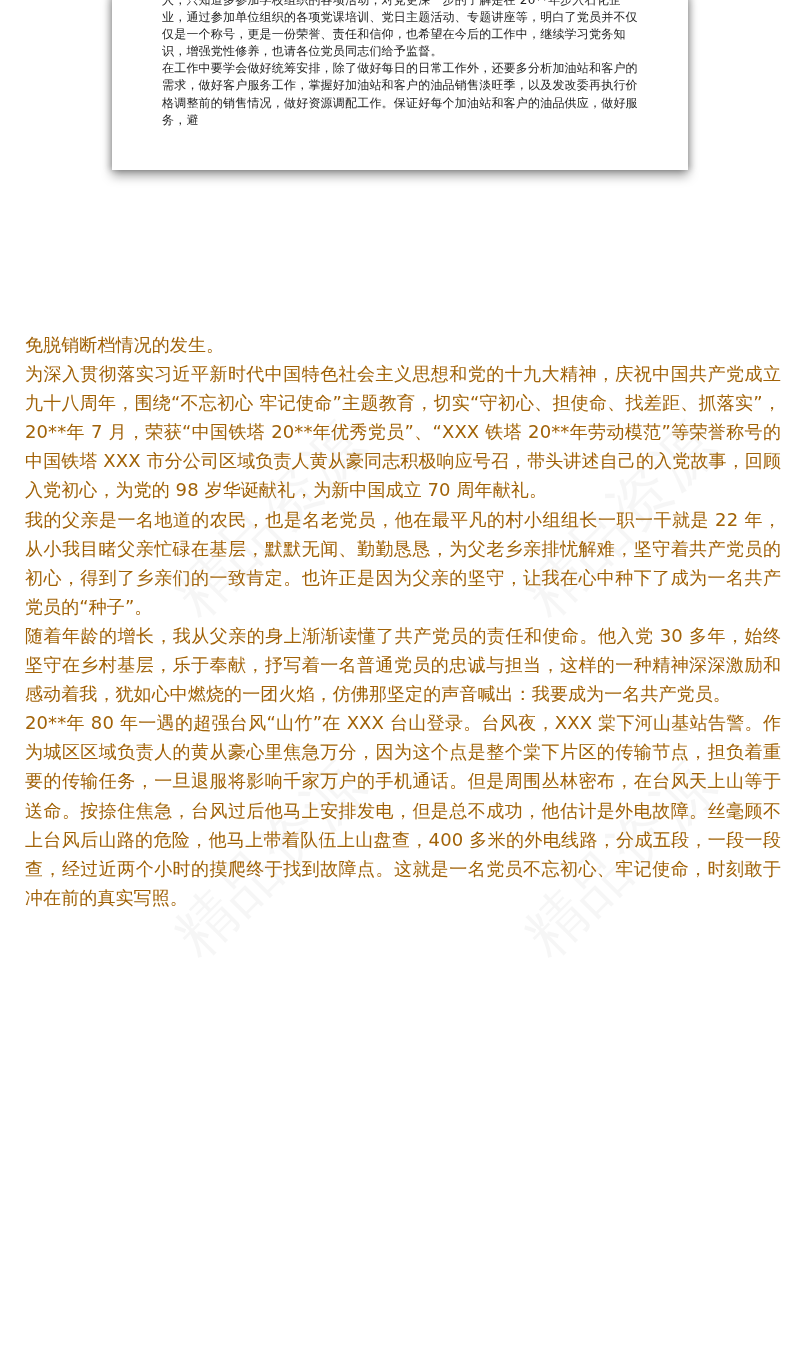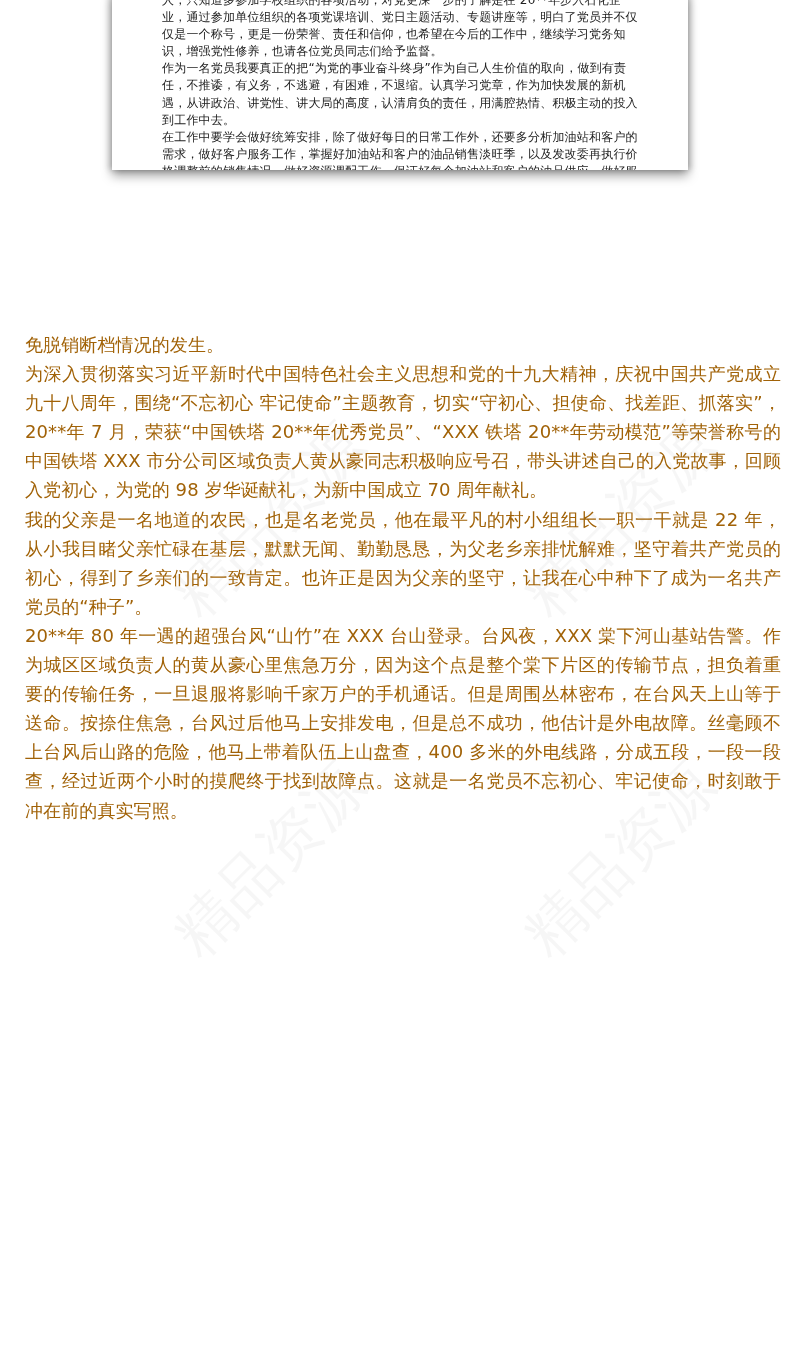--- a/index.html
+++ b/index.html
@@ -53,28 +53,28 @@
       pointer-events: none;
       font-family: "DejaVu Sans", sans-serif;
     }
   </style>
 </head>
 <body>
 
 <div class="preview-card">
   <div class="preview-text">
     <p>人，只知道多参加学校组织的各项活动，对党更深一步的了解是在 20**年步入石化企业，通过参加单位组织的各项党课培训、党日主题活动、专题讲座等，明白了党员并不仅仅是一个称号，更是一份荣誉、责任和信仰，也希望在今后的工作中，继续学习党务知识，增强党性修养，也请各位党员同志们给予监督。</p>
-    <p>作为一名党员我要真正的把“为党的事业奋斗终身”作为自己人生价值的取向，做到有责任，不推诿，有义务，不逃避，有困难，不退缩。认真学习党章，作为加快发展的新机遇，从讲政治、讲党性、讲大局的高度，认清肩负的责任，用满腔热情、积极主动的投入到工作中去。</p>
     <p>在工作中要学会做好统筹安排，除了做好每日的日常工作外，还要多分析加油站和客户的需求，做好客户服务工作，掌握好加油站和客户的油品销售淡旺季，以及发改委再执行价格调整前的销售情况，做好资源调配工作。保证好每个加油站和客户的油品供应，做好服务，避</p>
   </div>
 </div>
 
 <div class="watermark" style="left:150px; top:480px;">精品资源</div>
 <div class="watermark" style="left:500px; top:480px;">精品资源</div>
 <div class="watermark" style="left:150px; top:820px;">精品资源</div>
 <div class="watermark" style="left:500px; top:820px;">精品资源</div>
 
 <div class="body-text">
   <p>免脱销断档情况的发生。</p>
   <p>为深入贯彻落实习近平新时代中国特色社会主义思想和党的十九大精神，庆祝中国共产党成立九十八周年，围绕“不忘初心 牢记使命”主题教育，切实“守初心、担使命、找差距、抓落实”，20**年 7 月，荣获“中国铁塔 20**年优秀党员”、“XXX 铁塔 20**年劳动模范”等荣誉称号的中国铁塔 XXX 市分公司区域负责人黄从豪同志积极响应号召，带头讲述自己的入党故事，回顾入党初心，为党的 98 岁华诞献礼，为新中国成立 70 周年献礼。</p>
   <p>我的父亲是一名地道的农民，也是名老党员，他在最平凡的村小组组长一职一干就是 22 年，从小我目睹父亲忙碌在基层，默默无闻、勤勤恳恳，为父老乡亲排忧解难，坚守着共产党员的初心，得到了乡亲们的一致肯定。也许正是因为父亲的坚守，让我在心中种下了成为一名共产党员的“种子”。</p>
+  <p>随着年龄的增长，我从父亲的身上渐渐读懂了共产党员的责任和使命。他入党 30 多年，始终坚守在乡村基层，乐于奉献，抒写着一名普通党员的忠诚与担当，这样的一种精神深深激励和感动着我，犹如心中燃烧的一团火焰，仿佛那坚定的声音喊出：我要成为一名共产党员。</p>
   <p>20**年 80 年一遇的超强台风“山竹”在 XXX 台山登录。台风夜，XXX 棠下河山基站告警。作为城区区域负责人的黄从豪心里焦急万分，因为这个点是整个棠下片区的传输节点，担负着重要的传输任务，一旦退服将影响千家万户的手机通话。但是周围丛林密布，在台风天上山等于送命。按捺住焦急，台风过后他马上安排发电，但是总不成功，他估计是外电故障。丝毫顾不上台风后山路的危险，他马上带着队伍上山盘查，400 多米的外电线路，分成五段，一段一段查，经过近两个小时的摸爬终于找到故障点。这就是一名党员不忘初心、牢记使命，时刻敢于冲在前的真实写照。</p>
 </div>
 
 </body></html>

